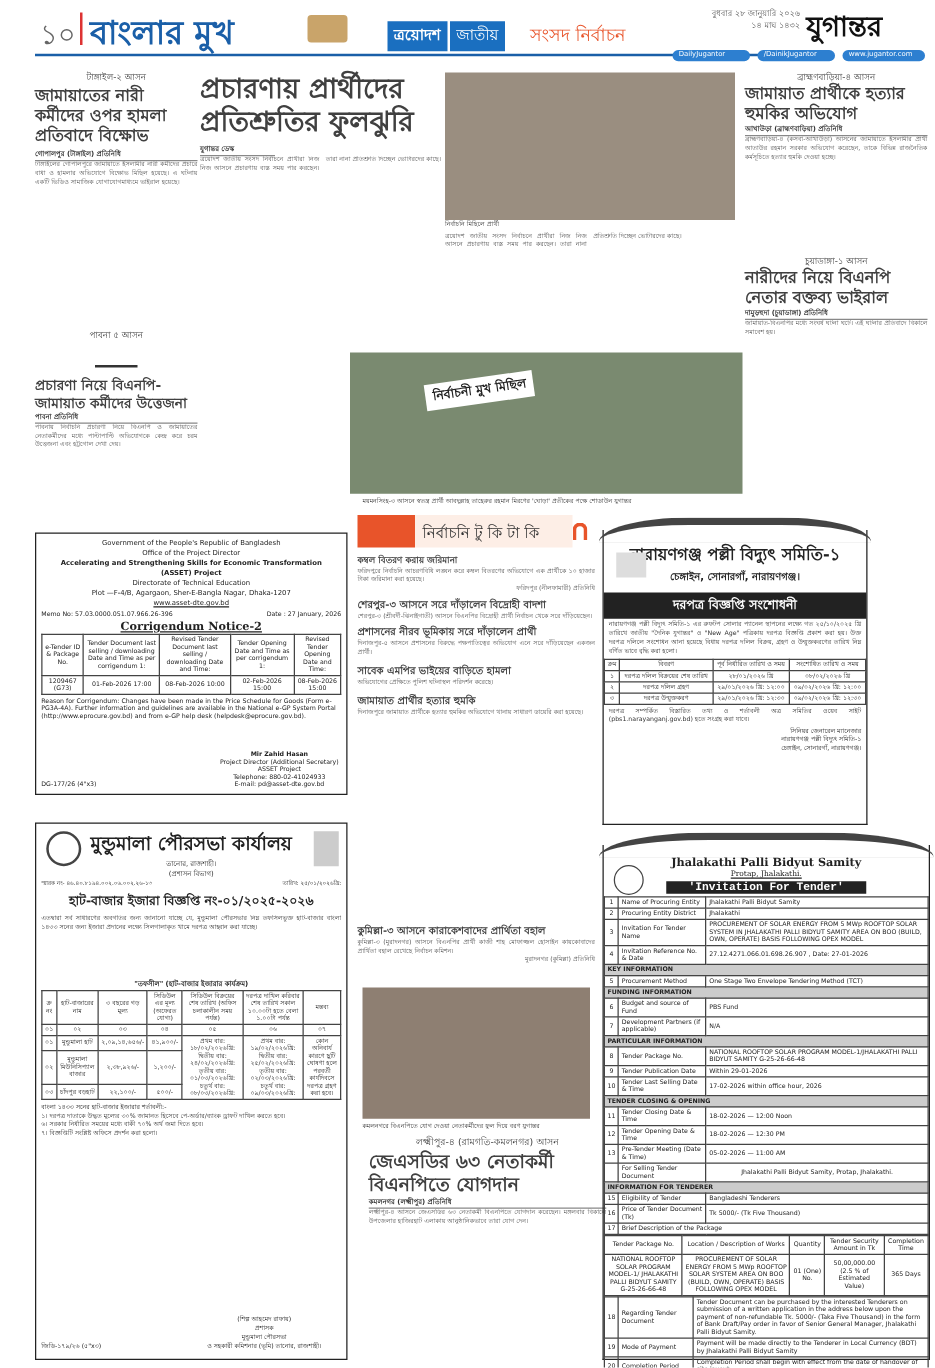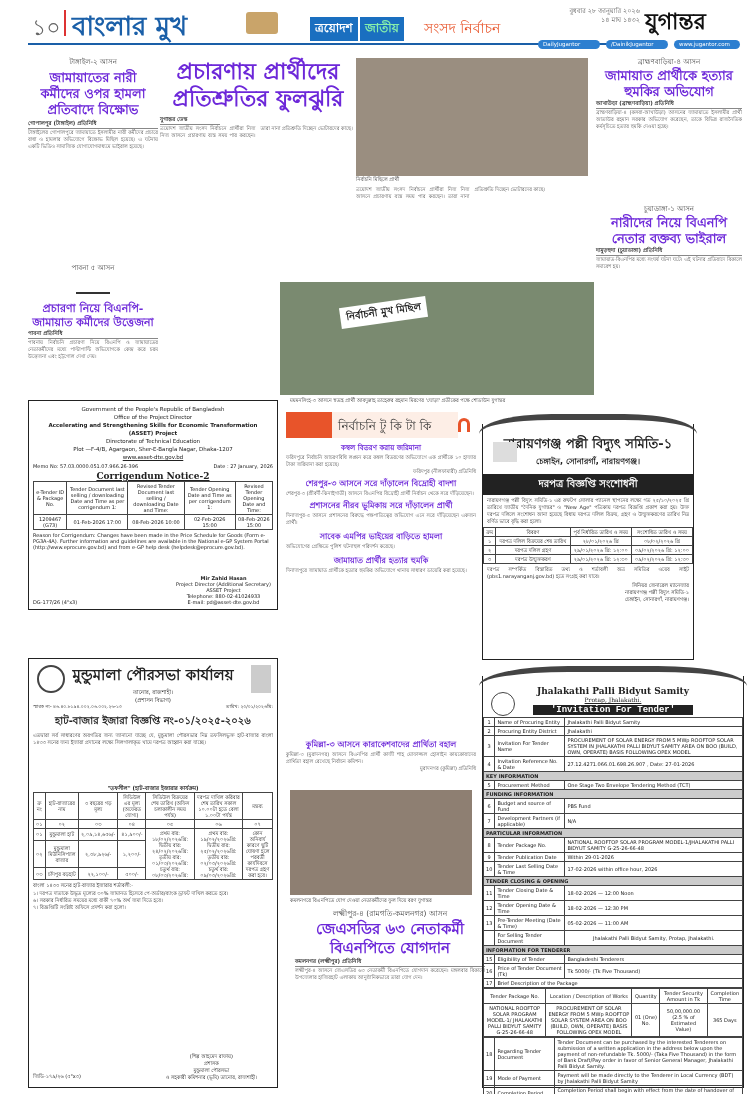--- a/index.html
+++ b/index.html
@@ -4,29 +4,29 @@
 <style>
 *{box-sizing:border-box;margin:0;padding:0}
 body{width:748px;height:1094px;background:#fff;font-family:"DejaVu Sans",sans-serif;color:#222;position:relative;overflow:hidden}
 .abs{position:absolute}
 .header{left:0;top:0;width:748px;height:48px}
 .pageno{left:32px;top:10px;font-size:22px;color:#666}
 .sep{left:64px;top:10px;width:2px;height:26px;background:#d33}
 .sect{left:72px;top:6px;font-size:26px;font-weight:bold;color:#1a5fa8}
 .parl{left:246px;top:12px;width:32px;height:22px;background:#c9a46a;border-radius:3px}
 .elec1{left:310px;top:17px;background:#1a6fc0;color:#fff;font-size:12px;font-weight:bold;padding:2px 5px}
-.elec2{left:360px;top:17px;background:#1a6fc0;color:#86efac;font-size:12px;font-weight:bold;padding:2px 5px}
+.elec2{left:360px;top:17px;background:#1a6fc0;color:#ffffff;font-size:12px;font-weight:normal;padding:2px 5px}
 .elec3{left:424px;top:17px;color:#e8542a;font-size:14px;font-weight:normal}
 .hline{left:28px;top:43px;width:610px;height:2px;background:#1a5fa8}
 .date{left:540px;top:7px;font-size:6.5px;color:#555;text-align:right;width:100px;line-height:9px}
 .logo{left:645px;top:4px;font-size:22px;font-weight:bold;color:#111;font-family:"DejaVu Serif",serif}
 .social{top:40px;height:9px;border-radius:5px;background:#2d7fd0;color:#fff;font-size:5.5px;padding:1px 5px}
 .txt{font-size:5px;line-height:7px;color:#555;text-align:justify}
 .kicker{font-size:7px;color:#444;text-align:center}
-.hd{font-weight:bold;color:#6d28d9;text-align:center;font-family:"DejaVu Sans",sans-serif}
+.hd{font-weight:bold;color:#404040;font-family:"DejaVu Sans",sans-serif}
 .byline{font-size:5.5px;color:#333;border-bottom:1px solid #888;font-weight:bold}
 .photo{background:#8a8070}
 .caption{font-size:5px;color:#333}
 .box{border:1.5px solid #222}
 .smallhd{font-size:15px;font-weight:bold;text-align:center;color:#222}
 table{border-collapse:collapse;width:100%}
 td,th{border:1px solid #444;font-size:5px;padding:1px 2px;text-align:center;font-weight:normal;line-height:6px}
 .lbl{font-size:5.5px;text-align:center;line-height:8px;color:#222}
 .arch{border-top:6px solid #444;border-radius:50% 50% 0 0/30px 30px 0 0}
 .banner{background:#222;color:#fff;font-weight:bold;text-align:center}
@@ -87,21 +87,21 @@
   <div class="kicker">ব্রাহ্মণবাড়িয়া-৪ আসন</div>
   <div class="hd" style="font-size:13px;line-height:16px">জামায়াত প্রার্থীকে হত্যার হুমকির অভিযোগ</div>
   <div class="byline">আখাউড়া (ব্রাহ্মণবাড়িয়া) প্রতিনিধি</div>
   <div class="txt" style="height:90px;overflow:hidden">ব্রাহ্মণবাড়িয়া-৪ (কসবা-আখাউড়া) আসনের জামায়াতে ইসলামীর প্রার্থী আতাউর রহমান সরকার অভিযোগ করেছেন, তাকে বিভিন্ন রাজনৈতিক কর্মসূচিতে হত্যার হুমকি দেওয়া হচ্ছে।</div>
   <div class="kicker" style="margin-top:4px">চুয়াডাঙ্গা-১ আসন</div>
   <div class="hd" style="font-size:13px;line-height:16px">নারীদের নিয়ে বিএনপি নেতার বক্তব্য ভাইরাল</div>
   <div class="byline">দামুড়হুদা (চুয়াডাঙ্গা) প্রতিনিধি</div>
   <div class="txt" style="height:160px;overflow:hidden">জামায়াত-বিএনপির মধ্যে সংঘর্ষ ঘটনা ঘটে। এই ঘটনার প্রতিবাদে বিকালে সমাবেশ হয়।</div>
 </div>
 
-<div class="abs box" style="left:28px;top:400px;width:250px;height:210px;padding:4px">
+<div class="abs box" style="left:28px;top:426px;width:250px;height:210px;padding:4px">
   <div class="lbl">Government of the People's Republic of Bangladesh</div>
   <div class="lbl">Office of the Project Director</div>
   <div class="lbl" style="font-weight:bold">Accelerating and Strengthening Skills for Economic Transformation</div>
   <div class="lbl" style="font-weight:bold">(ASSET) Project</div>
   <div class="lbl">Directorate of Technical Education</div>
   <div class="lbl">Plot —F-4/B, Agargaon, Sher-E-Bangla Nagar, Dhaka-1207</div>
   <div class="lbl" style="text-decoration:underline">www.asset-dte.gov.bd</div>
   <div style="display:flex;justify-content:space-between;font-size:5px;margin:2px 0">
       <span>Memo No: 57.03.0000.051.07.966.26-396</span>
       <span>Date : 27 January, 2026</span>

